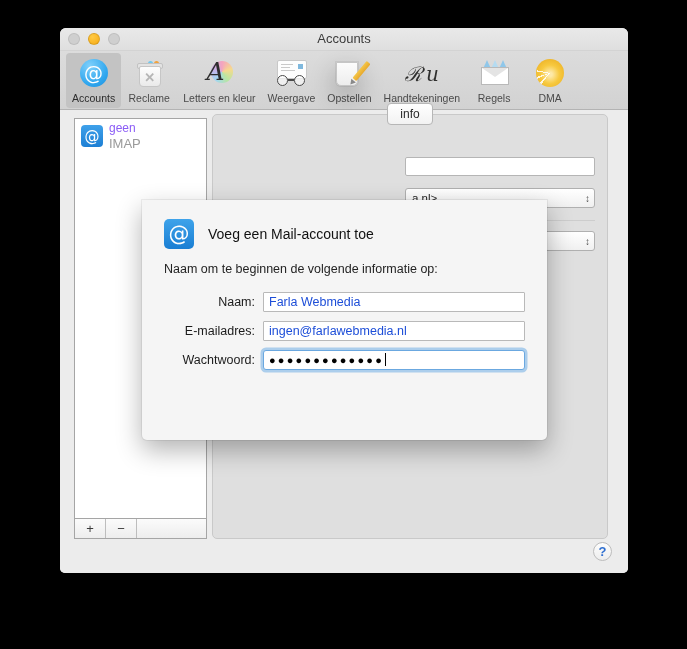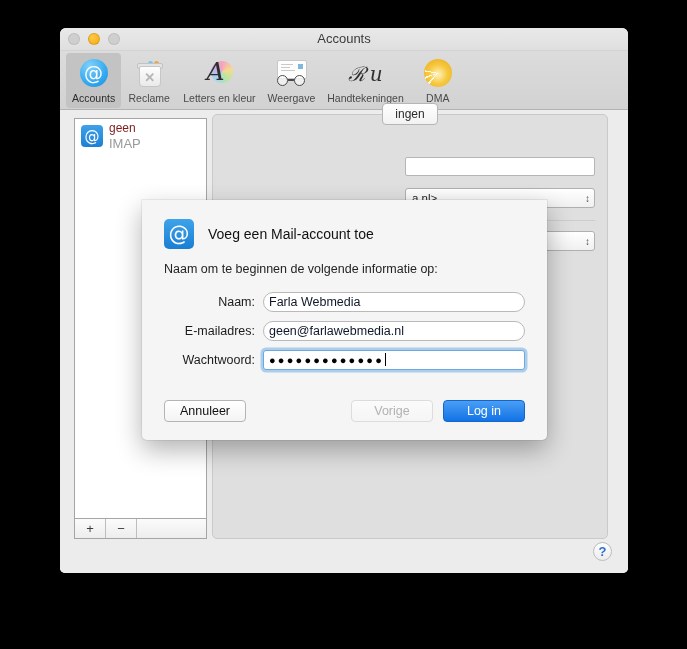--- a/index.html
+++ b/index.html
@@ -348,21 +348,21 @@
     color: #fff;
     font-size: 15px;
     line-height: 22px;
     text-align: center;
     font-family: "DejaVu Sans", sans-serif;
     flex: 0 0 auto;
   }
   .acct-text { overflow: hidden; }
   .acct-name {
     font-size: 12px;
-    color: #7f1d1d;
+    color: #8b5cf6;
     white-space: nowrap;
   }
   .acct-sub {
     font-size: 13px;
     color: #9a9a9a;
     white-space: nowrap;
     margin-top: 1px;
   }
   .sidebar-footer {
     position: absolute;
@@ -534,24 +534,24 @@
     color: #1b1b1b;
     text-align: right;
     padding-right: 8px;
     white-space: nowrap;
   }
   .field {
     width: 262px;
     height: 20px;
     box-sizing: border-box;
     border: 1px solid #b9b9b9;
-    border-radius: 10px;
+    border-radius: 1px;
     background: #ffffff;
     font-size: 12.5px;
-    color: #0f172a;
+    color: #1d4ed8;
     line-height: 18px;
     padding: 0 5px;
     white-space: nowrap;
     overflow: hidden;
   }
   .field.focused {
     border: 1px solid #6ba8e0;
     box-shadow: 0 0 0 2.5px rgba(112,173,228,0.55);
     border-radius: 3px;
   }
@@ -664,28 +664,49 @@
           <div class="glasses">
             <div class="lens left"></div>
               <div class="bridge"></div>
               <div class="lens right"></div>
           </div>
         </div>
       </div>
       <div class="tb-label">Weergave</div>
     </div>
 
+    <div class="tb-item">
+      <div class="tb-icon">
+        <div class="ic-compose">
+            <div class="sheet"></div>
+            <div class="pencil"></div>
+            <div class="tip"></div>
+          </div>
+      </div>
+      <div class="tb-label">Opstellen</div>
+    </div>
 
     <div class="tb-item">
       <div class="tb-icon">
           <div class="ic-sign">ℛ 𝑢</div>
         </div>
       <div class="tb-label">Handtekeningen</div>
     </div>
 
+    <div class="tb-item">
+      <div class="tb-icon">
+        <div class="ic-rules">
+          <div class="arrow a1"></div>
+            <div class="arrow a2"></div>
+            <div class="arrow a3"></div>
+          <div class="env"></div>
+        </div>
+      </div>
+      <div class="tb-label">Regels</div>
+    </div>
 
     <div class="tb-item">
       <div class="tb-icon">
           <div class="ic-dma"></div>
         </div>
       <div class="tb-label">DMA</div>
     </div>
 
   </div>
 
@@ -701,21 +722,21 @@
       </div>
     </div>
     <div class="sidebar-footer">
       <div class="sf-btn">+</div>
       <div class="sf-btn">−</div>
       <div class="sf-rest"></div>
     </div>
 
     <div class="panel">
       <div class="panel-tabbar">
-        <div class="panel-tab">ingen</div>
+        <div class="panel-tab">info</div>
       </div>
       <div class="panel-fields">
         <div class="pf-row">
           <div class="pf-input"></div>
         </div>
         <div class="pf-row">
           <div class="pf-popup">
             <span>a.nl&gt;</span>
             <span class="chev">↕</span>
           </div>
@@ -743,34 +764,27 @@
 
       <div class="form">
 
         <div class="form-row">
           <div class="form-label">Naam:</div>
           <div class="field">Farla Webmedia</div>
         </div>
 
         <div class="form-row">
           <div class="form-label">E-mailadres:</div>
-          <div class="field">geen@farlawebmedia.nl</div>
+          <div class="field">ingen@farlawebmedia.nl</div>
         </div>
 
         <div class="form-row">
           <div class="form-label">Wachtwoord:</div>
           <div class="field password focused"><span>●●●●●●●●●●●●●</span><span class="caret"></span></div>
         </div>
 
       </div>
 
-      <div class="buttons">
-        <div class="btn plain">Annuleer</div>
-        <div class="spacer"></div>
-        <div class="btn disabled">Vorige</div>
-        <div class="btn-gap"></div>
-        <div class="btn primary">Log in</div>
-      </div>
 
     </div>
 
   </div>
 </div>
 
 </body></html>

